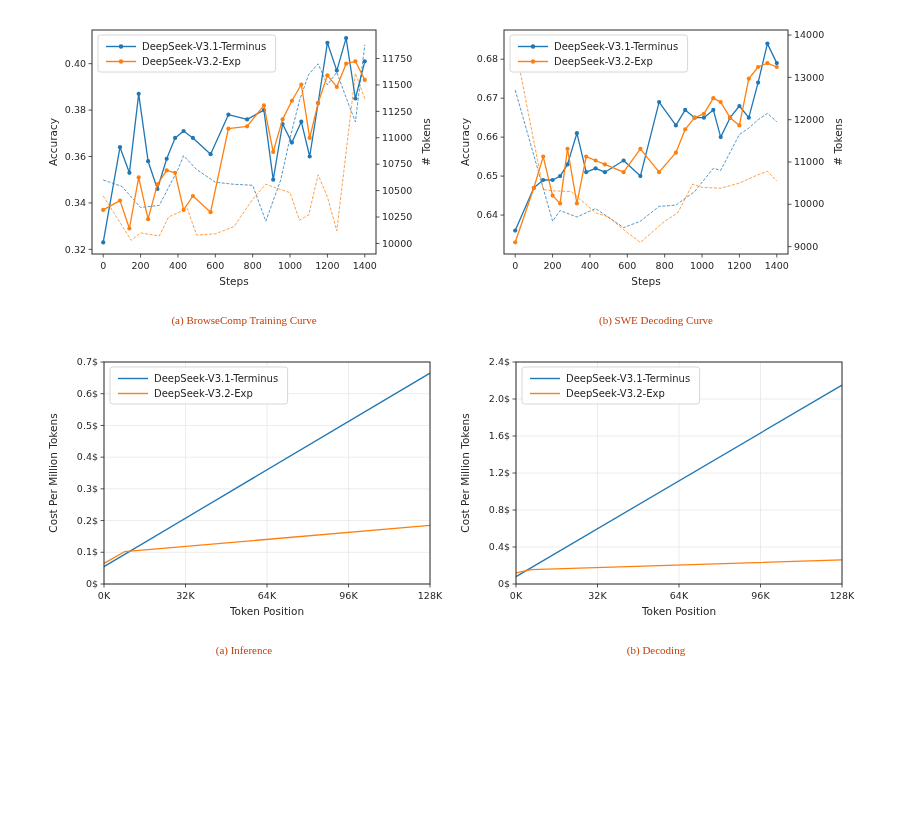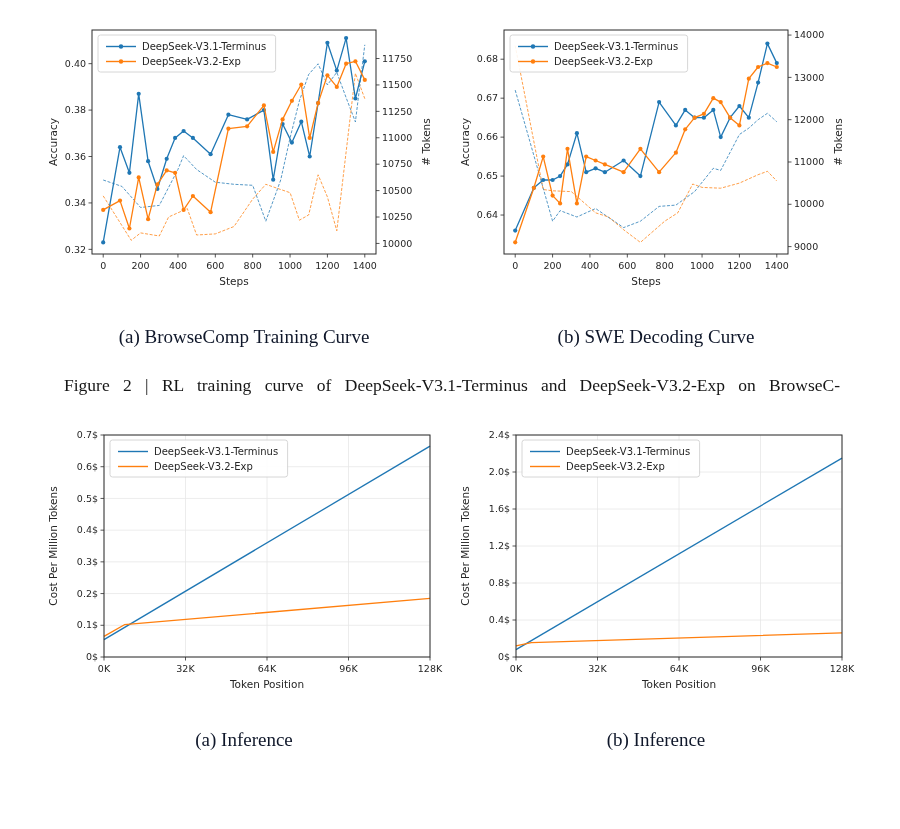--- a/index.html
+++ b/index.html
@@ -15,23 +15,23 @@
     justify-content: center;
     align-items: flex-start;
     gap: 12px;
     margin-top: 22px;
   }
   .fig-row.bottom { margin-top: 26px; }
   .chart-block { display: flex; flex-direction: column; align-items: center; }
   .chart-svg { display: block; }
   .sub-caption {
     font-family: "Liberation Serif", "DejaVu Serif", serif;
-    font-size: 19px;
-    color: #0f172a;
-    margin-top: 24px;
+    font-size: 11px;
+    color: #c2410c;
+    margin-top: 12px;
   }
   .fig-caption {
     font-family: "Liberation Serif", "DejaVu Serif", serif;
     font-size: 17.5px;
     line-height: 27px;
     color: #161616;
     margin: 24px 60px 0 64px;
   }
   .jline { text-align: justify; text-align-last: justify; }
 </style>
@@ -273,21 +273,20 @@
             <line x1="62" y1="39.5" x2="92" y2="39.5" stroke="#ff7f0e" stroke-width="1.4"></line>
             <circle cx="77" cy="39.5" r="2.2" fill="#ff7f0e"></circle>
             <text x="98" y="42.9" text-anchor="start" font-size="10" fill="#262626" font-family="&quot;DejaVu Sans&quot;, sans-serif">DeepSeek-V3.2-Exp</text>
           </g>
         </svg>
       <div class="sub-caption">(b) SWE Decoding Curve</div>
     </div>
   </div>
 
   <div class="fig-caption">
-    <div class="jline">Figure 2 | RL training curve of DeepSeek-V3.1-Terminus and DeepSeek-V3.2-Exp on BrowseC-</div>
   </div>
 
   <div class="fig-row bottom">
     <div class="chart-block">
       <svg class="chart-svg" width="400" height="280" viewBox="0 0 400 280">
           <g>
             <line x1="60" y1="10" x2="60" y2="232" stroke="#e7e7e7" stroke-width="0.8"></line>
             <line x1="141.5" y1="10" x2="141.5" y2="232" stroke="#e7e7e7" stroke-width="0.8"></line>
             <line x1="223" y1="10" x2="223" y2="232" stroke="#e7e7e7" stroke-width="0.8"></line>
             <line x1="304.5" y1="10" x2="304.5" y2="232" stroke="#e7e7e7" stroke-width="0.8"></line>
@@ -396,18 +395,18 @@
             <text x="13" y="121" text-anchor="middle" font-size="10.5" fill="#262626" font-family="&quot;DejaVu Sans&quot;, sans-serif" transform="rotate(-90 13 121)">Cost Per Million Tokens</text>
           </g>
           <g>
             <rect x="66" y="15" width="177.6" height="37" rx="2.5" fill="rgba(255,255,255,0.9)" stroke="#cccccc" stroke-width="0.8"></rect>
             <line x1="74" y1="26.5" x2="104" y2="26.5" stroke="#1f77b4" stroke-width="1.4"></line>
             <text x="110" y="29.9" text-anchor="start" font-size="10" fill="#262626" font-family="&quot;DejaVu Sans&quot;, sans-serif">DeepSeek-V3.1-Terminus</text>
             <line x1="74" y1="41.5" x2="104" y2="41.5" stroke="#ff7f0e" stroke-width="1.4"></line>
             <text x="110" y="44.9" text-anchor="start" font-size="10" fill="#262626" font-family="&quot;DejaVu Sans&quot;, sans-serif">DeepSeek-V3.2-Exp</text>
           </g>
         </svg>
-      <div class="sub-caption">(b) Inference</div>
+      <div class="sub-caption">(b) Decoding</div>
     </div>
   </div>
 
 
 </div>
 
 </body></html>

